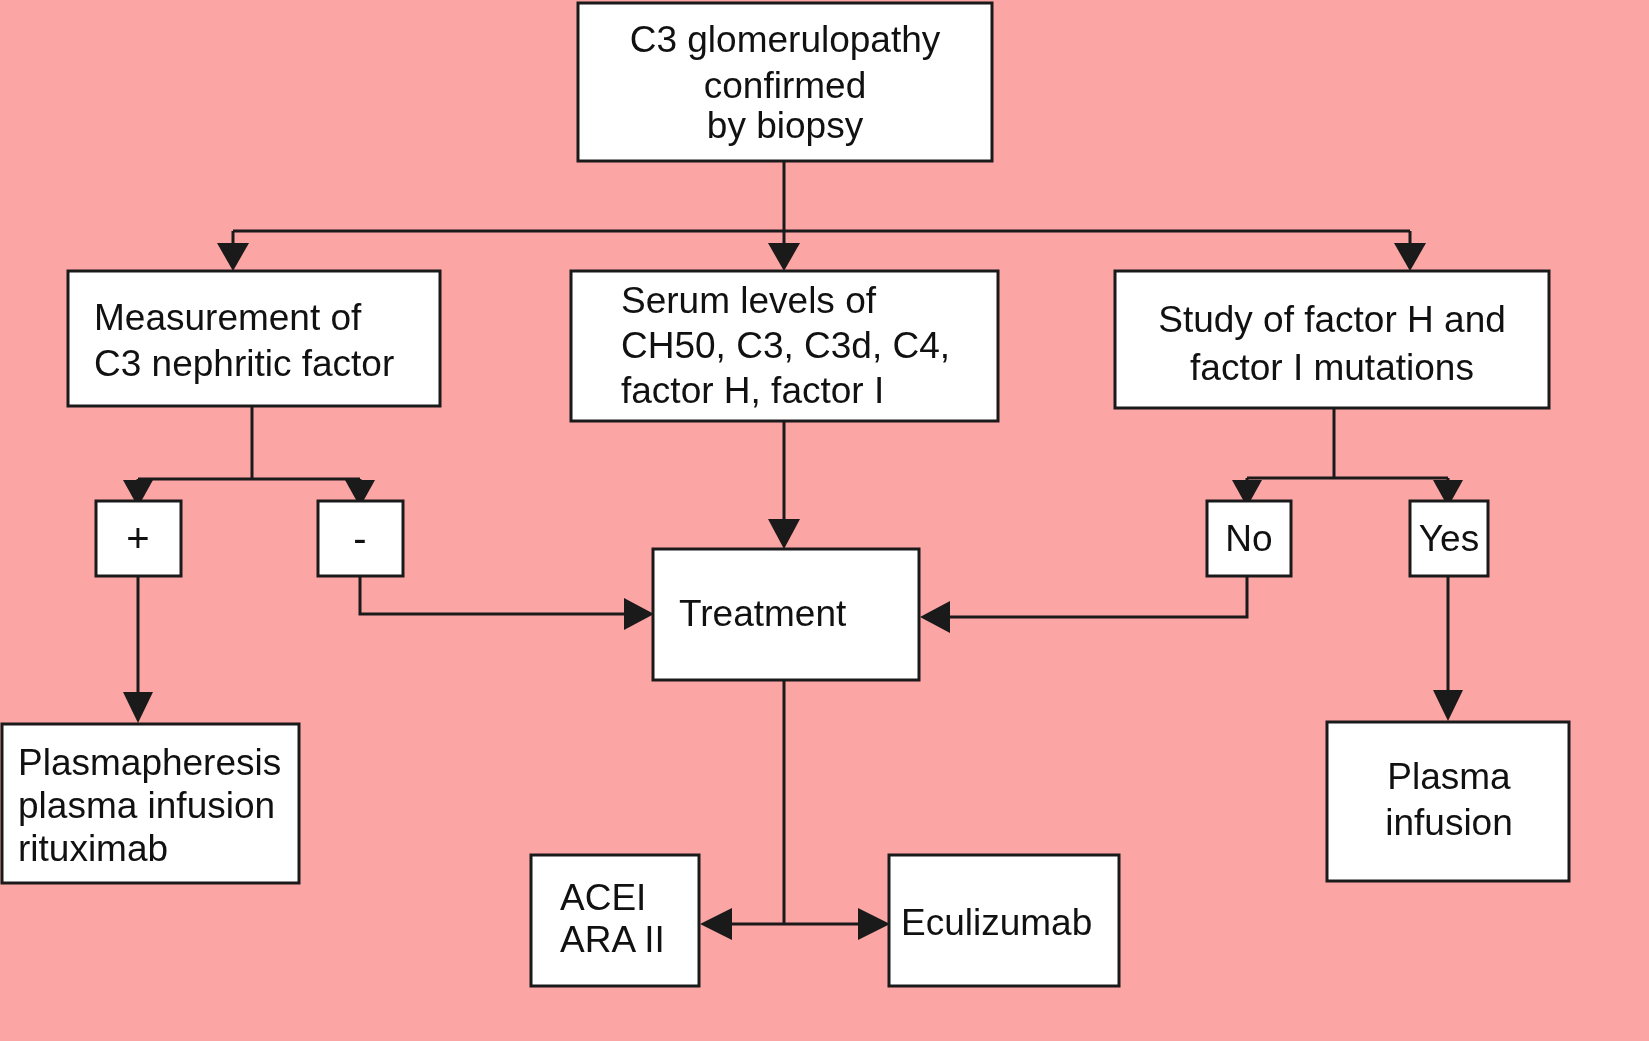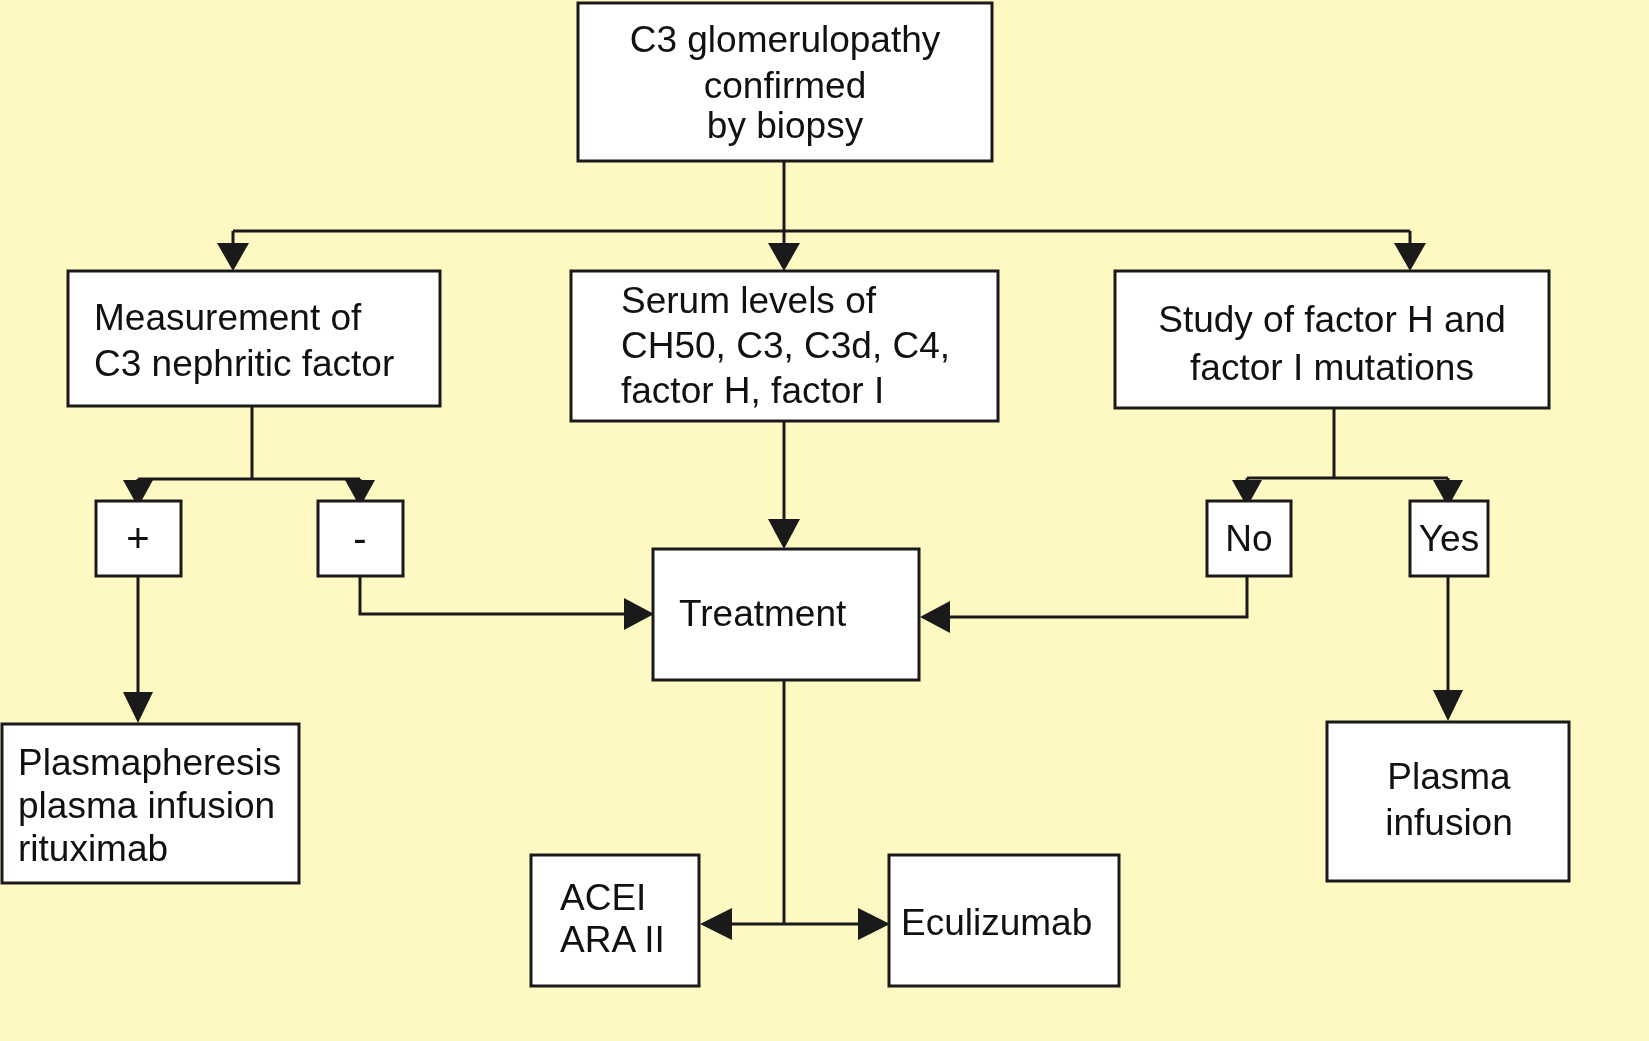--- a/index.html
+++ b/index.html
@@ -10,21 +10,21 @@
   body {
     width: 1649px;
     height: 1041px;
     font-family: "Liberation Sans", sans-serif;
     overflow: hidden;
   }
   #diagram-root {
     position: relative;
     width: 1649px;
     height: 1041px;
-    background: #fef9c3;
+    background: #fca5a5;
   }
   svg.flow {
     position: absolute;
     top: 0;
     left: 0;
     width: 1649px;
     height: 1041px;
     display: block;
   }
   .nodebox {

